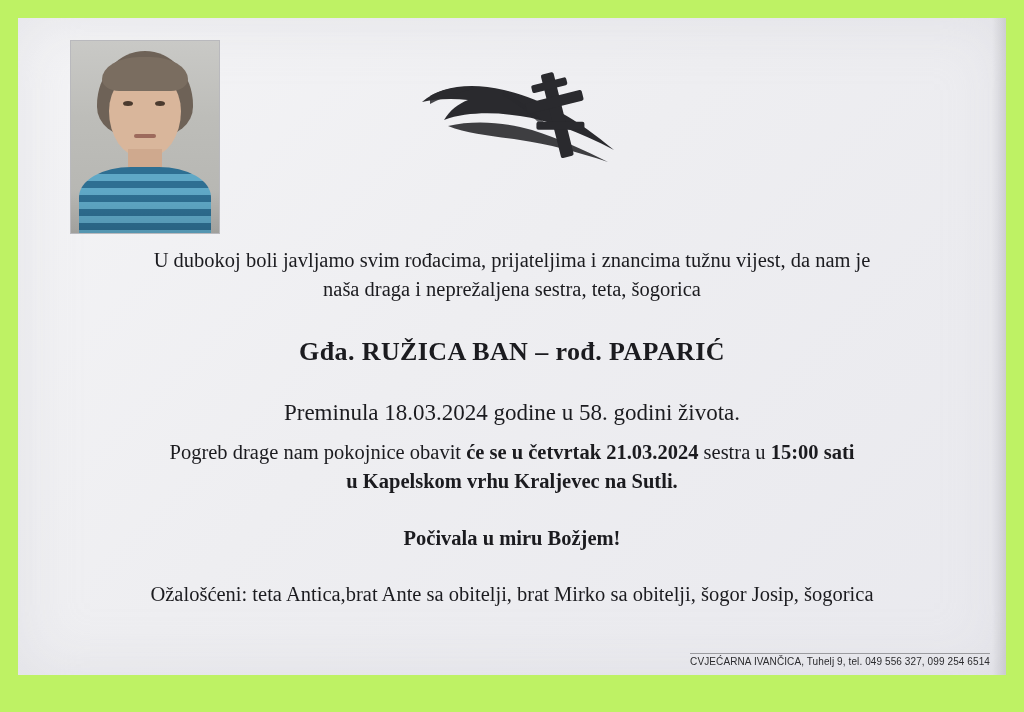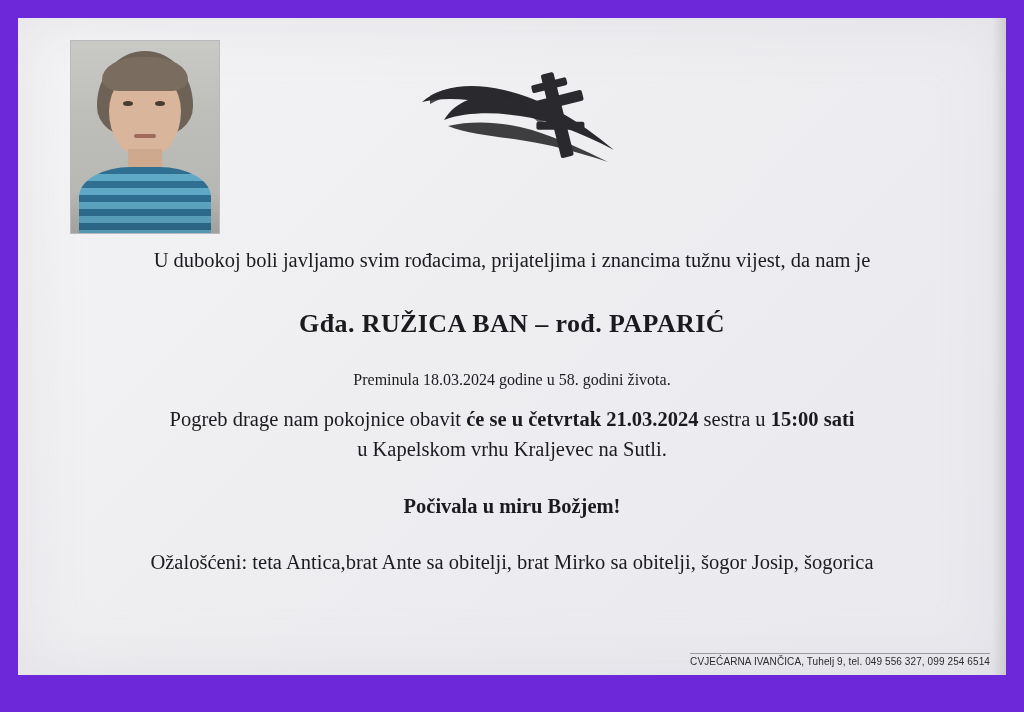--- a/index.html
+++ b/index.html
@@ -13,21 +13,21 @@
     overflow: hidden;
     font-family: "Liberation Serif", serif;
   }
 
   
   .frame {
     position: absolute;
     left: 0; top: 0;
     width: 1024px;
     height: 712px;
-    background: #6d28d9;
+    background: #bef264;
   }
 
   
   .card {
     position: absolute;
     left: 18px;
     top: 18px;
     width: 988px;
     height: 657px;
     background: #f2f2f4;
@@ -149,31 +149,31 @@
   .lead .l2 { display: block; }
 
   .name {
     font-size: 26px;
     font-weight: bold;
     letter-spacing: 0.4px;
     margin: 34px 0 30px 0;
   }
 
   .line {
-    font-size: 16px;
+    font-size: 23px;
     line-height: 1.40;
-    margin: 0 0 14px 0;
+    margin: 0 0 8px 0;
   }
 
   .funeral {
     font-size: 20.5px;
     line-height: 1.45;
     margin: 0 0 30px 0;
   }
-  .funeral .f2 { display: block; font-weight: normal; }
+  .funeral .f2 { display: block; font-weight: bold; }
 
   .rest {
     font-size: 20.5px;
     font-weight: bold;
     margin: 0 0 30px 0;
   }
 
   .mourners {
     font-size: 20.5px;
     line-height: 1.40;
@@ -231,20 +231,21 @@
             <rect x="131" y="14" width="36" height="8" rx="2"></rect>
             <rect x="126" y="56" width="48" height="8" rx="2" transform="rotate(14 150 60)"></rect>
           </g>
         </g>
       </svg>
     </div>
 
     <div class="body-text">
       <p class="lead">
         <span>U dubokoj boli javljamo svim rođacima, prijateljima i znancima tužnu vijest, da nam je</span>
+        <span class="l2">naša draga i neprežaljena sestra, teta, šogorica</span>
       </p>
 
       <h1 class="name">Gđa. RUŽICA BAN – rođ. PAPARIĆ</h1>
 
       <p class="line">Preminula 18.03.2024 godine u 58. godini života.</p>
 
       <p class="funeral">
         <span>Pogreb drage nam pokojnice obavit </span><b>će se u četvrtak 21.03.2024</b><span> sestra u </span><b>15:00  sati</b>
         <span class="f2">u Kapelskom vrhu Kraljevec na Sutli.</span>
       </p>

